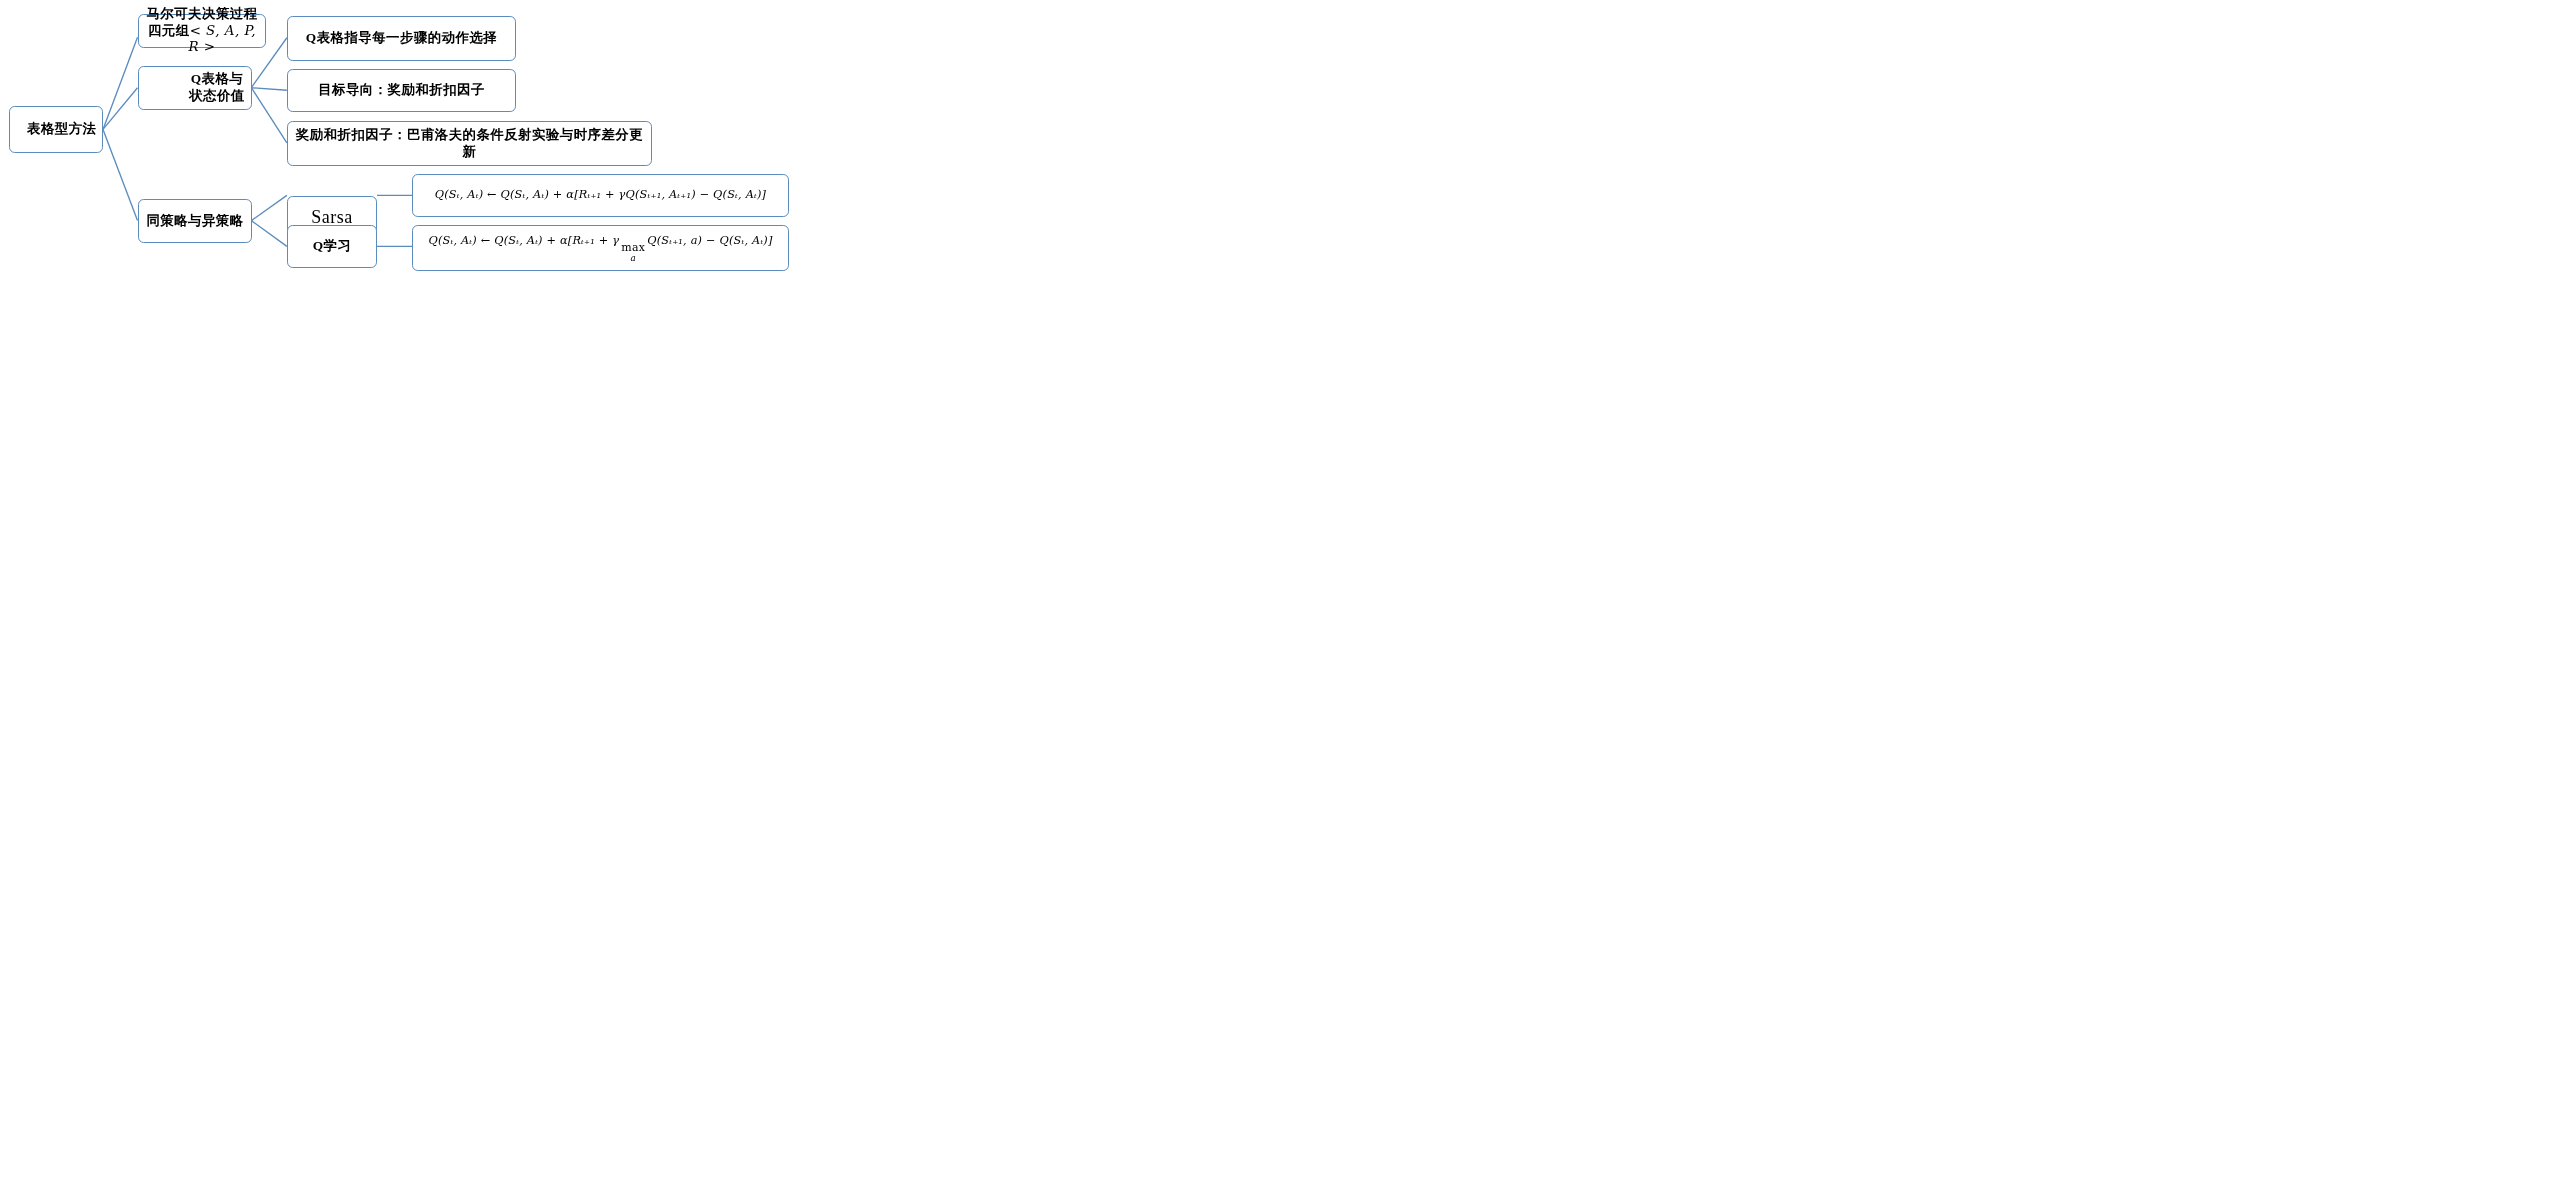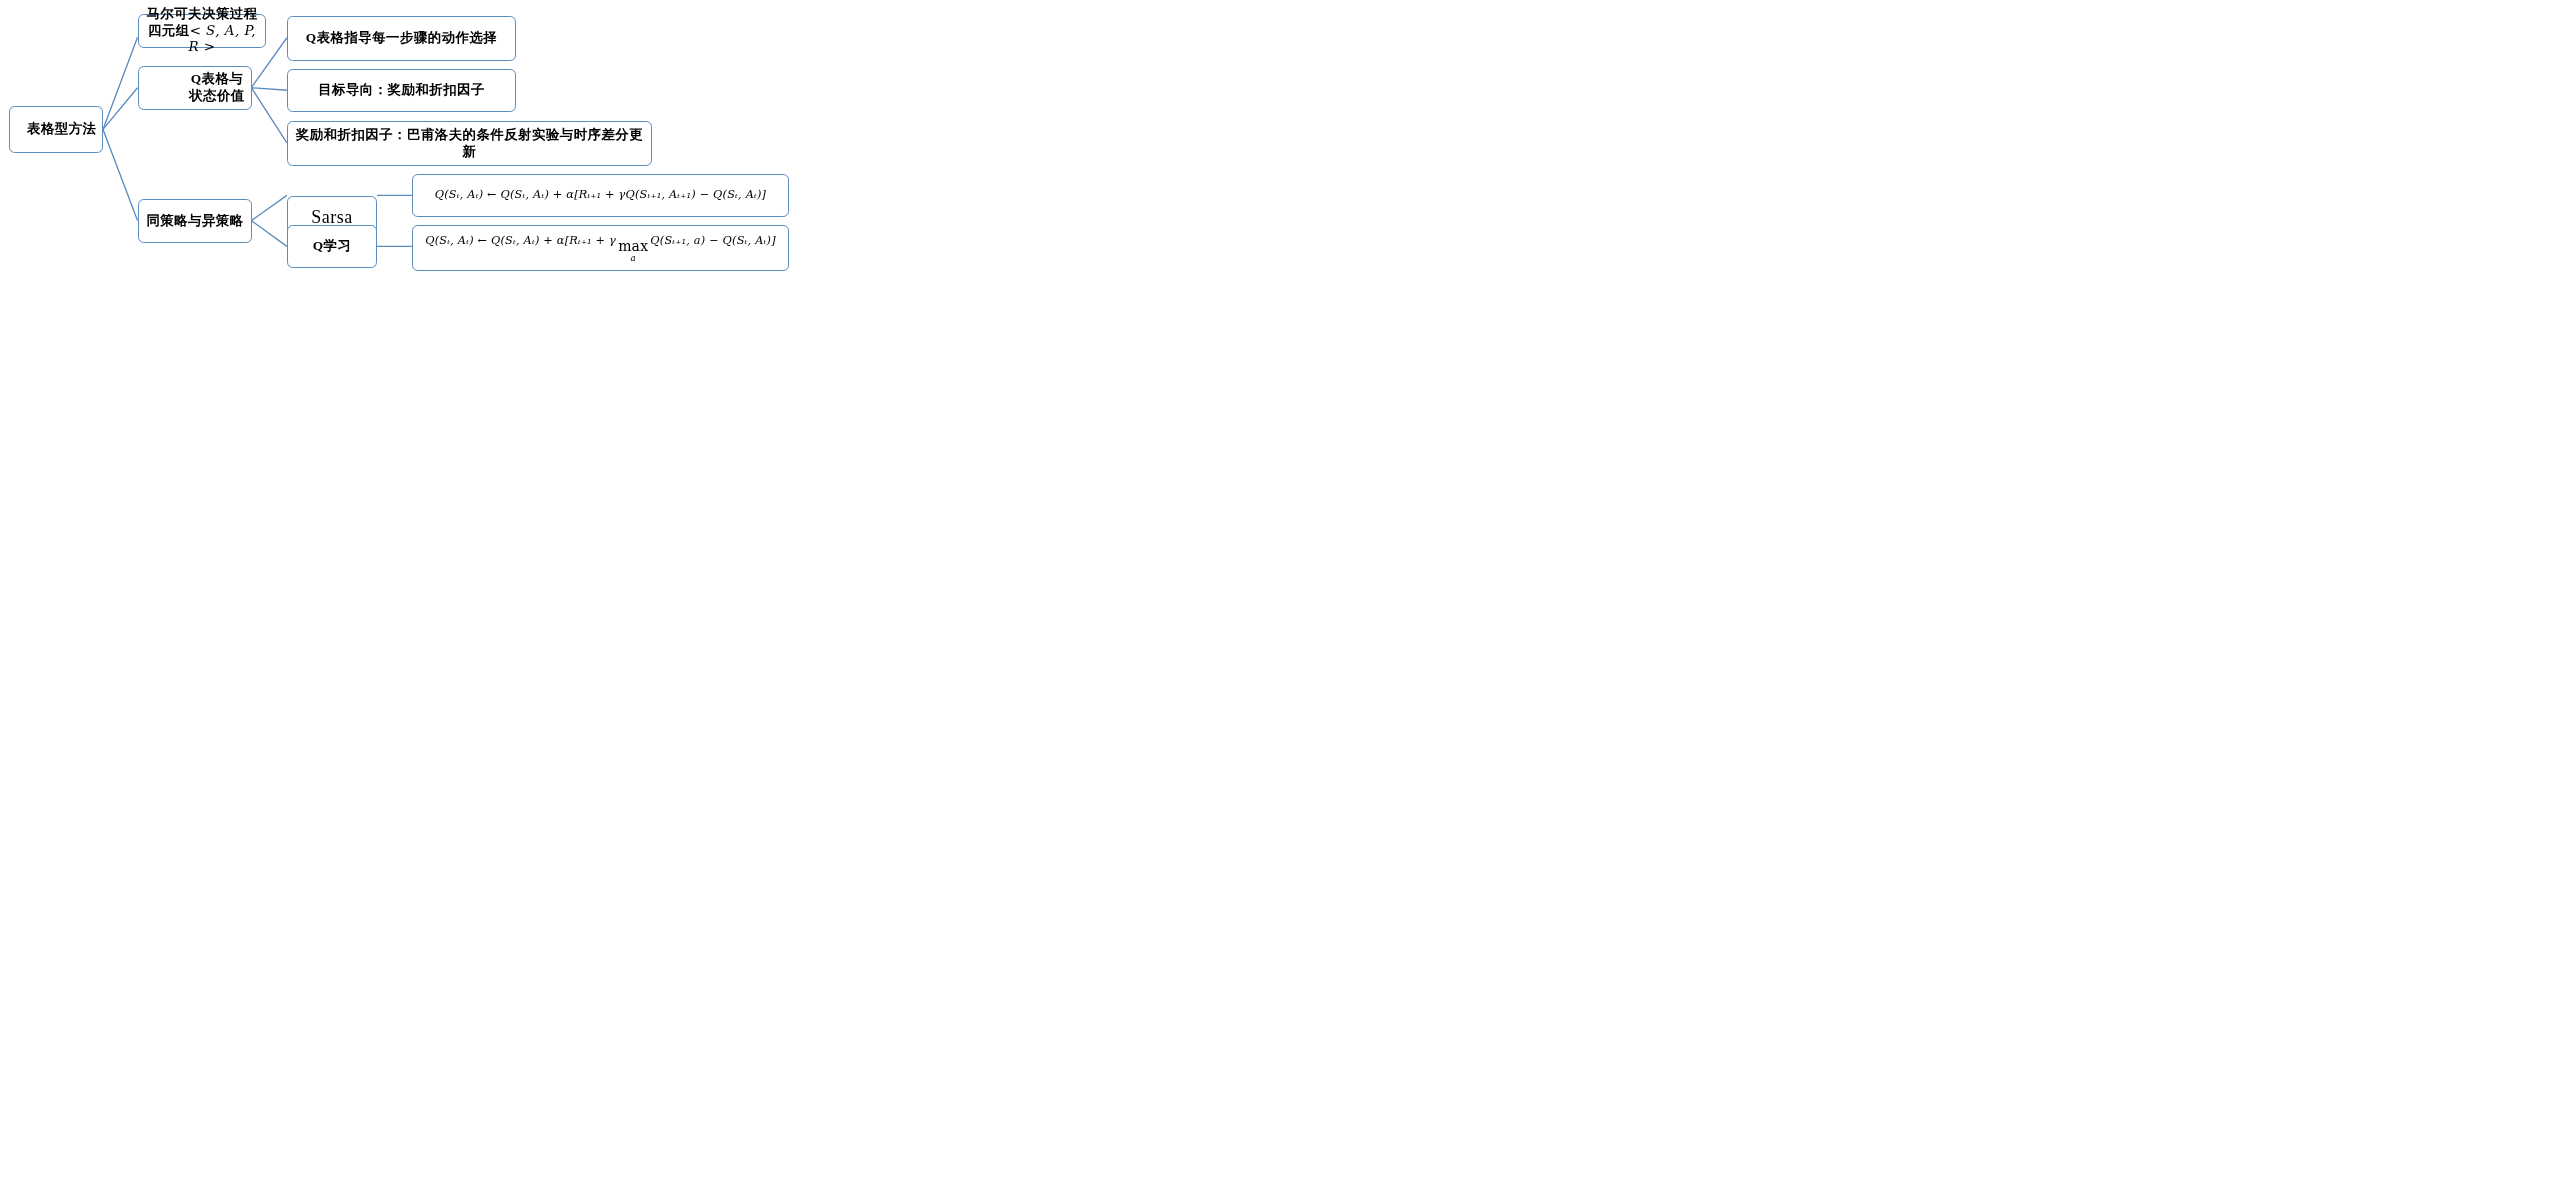--- a/index.html
+++ b/index.html
@@ -60,21 +60,21 @@
     white-space: nowrap;
   }
   .maxstack {
     display: inline-flex;
     flex-direction: column;
     align-items: center;
     vertical-align: -0.65em;
     margin: 0 2.1px;
     line-height: 0.95;
   }
-  .maxstack .max-word { font-style: normal; font-size: 14px; }
+  .maxstack .max-word { font-style: normal; font-size: 11px; }
   .maxstack .max-sub  { font-style: italic; font-size: 8.8px; }
   
   .n-root   { left: 9.3px;  top: 106px; width: 94px; height: 47px; padding-left: 15px; }
   .n-mdp    { left: 138px; top: 14px;  width: 128px; height: 34px; padding: 2.1px 2.6px; }
   .n-qtable { left: 138px; top: 66px; width: 114px; height: 44px; padding-left: 48px; }
   .n-leaf1  { left: 287px; top: 15.5px;  width: 229px; height: 45px; justify-content: center; }
   .n-leaf2  { left: 287px; top: 69px; width: 229px; height: 43px; }
   .n-leaf3  { left: 287px; top: 121px; width: 365px; height: 45px; }
   .n-policy { left: 138px; top: 199px; width: 114px; height: 44px; }
   .n-sarsa  { left: 287px; top: 174px; width: 90px; height: 42px; }

